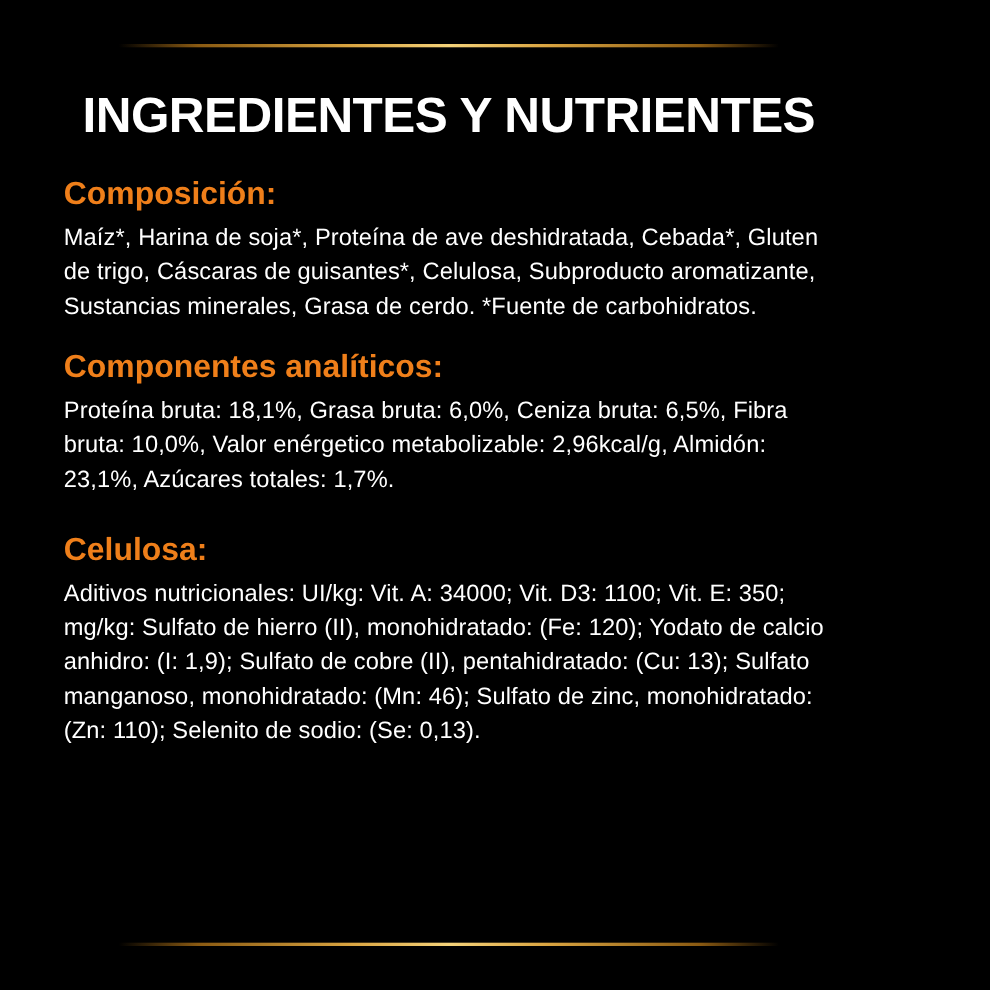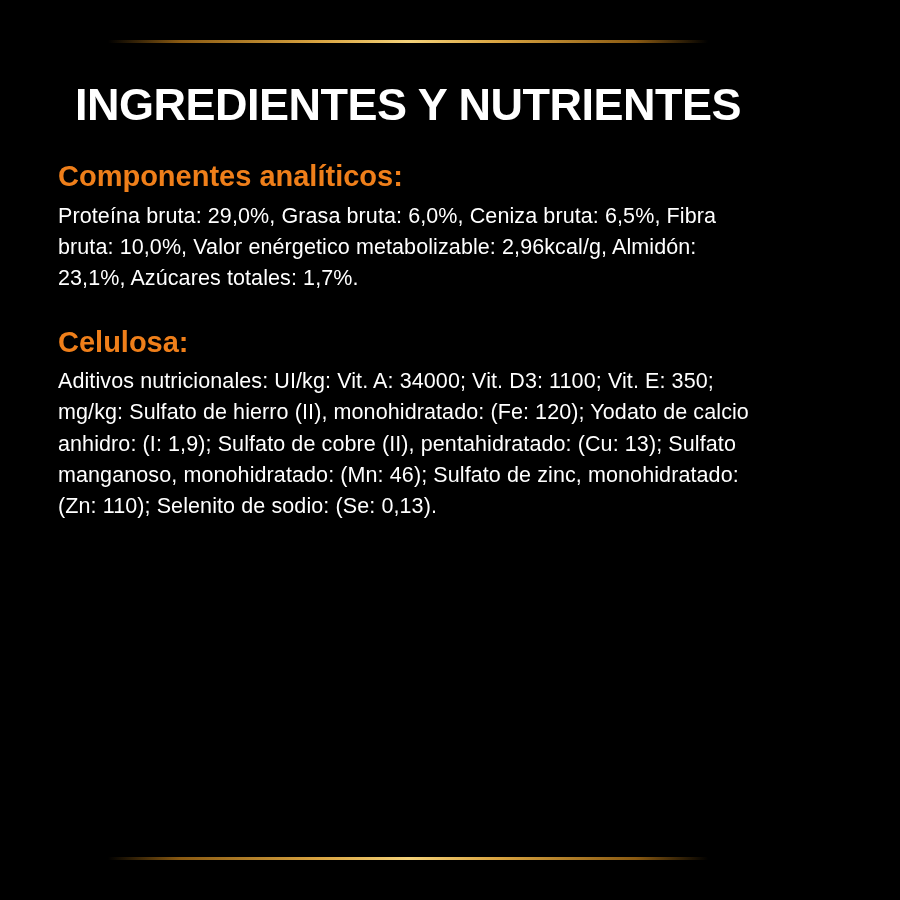--- a/index.html
+++ b/index.html
@@ -83,24 +83,28 @@
 <body>
 
 <div class="page">
 
   <div class="rule rule-top"></div>
 
   <div class="content">
 
     <h1 class="title">INGREDIENTES Y NUTRIENTES</h1>
 
+    <div class="section" id="sec-composicion">
+      <h2 class="section-heading">Composición:</h2>
+      <p class="section-body">Maíz*, Harina de soja*, Proteína de ave deshidratada, Cebada*, Gluten de trigo, Cáscaras de guisantes*, Celulosa, Subproducto aromatizante, Sustancias minerales, Grasa de cerdo. *Fuente de carbohidratos.</p>
+    </div>
 
     <div class="section" id="sec-componentes">
       <h2 class="section-heading">Componentes analíticos:</h2>
-      <p class="section-body">Proteína bruta: 29,0%, Grasa bruta: 6,0%, Ceniza bruta: 6,5%, Fibra bruta: 10,0%, Valor enérgetico metabolizable: 2,96kcal/g, Almidón: 23,1%, Azúcares totales: 1,7%.</p>
+      <p class="section-body">Proteína bruta: 18,1%, Grasa bruta: 6,0%, Ceniza bruta: 6,5%, Fibra bruta: 10,0%, Valor enérgetico metabolizable: 2,96kcal/g, Almidón: 23,1%, Azúcares totales: 1,7%.</p>
     </div>
 
     <div class="section" id="sec-aditivos">
       <h2 class="section-heading">Celulosa:</h2>
       <p class="section-body">Aditivos nutricionales: UI/kg: Vit. A: 34000; Vit. D3: 1100; Vit. E: 350; mg/kg: Sulfato de hierro (II), monohidratado: (Fe: 120); Yodato de calcio anhidro: (I: 1,9); Sulfato de cobre (II), pentahidratado: (Cu: 13); Sulfato manganoso, monohidratado: (Mn: 46); Sulfato de zinc, monohidratado: (Zn: 110); Selenito de sodio: (Se: 0,13).</p>
     </div>
 
   </div>
 
   <div class="rule rule-bottom"></div>

